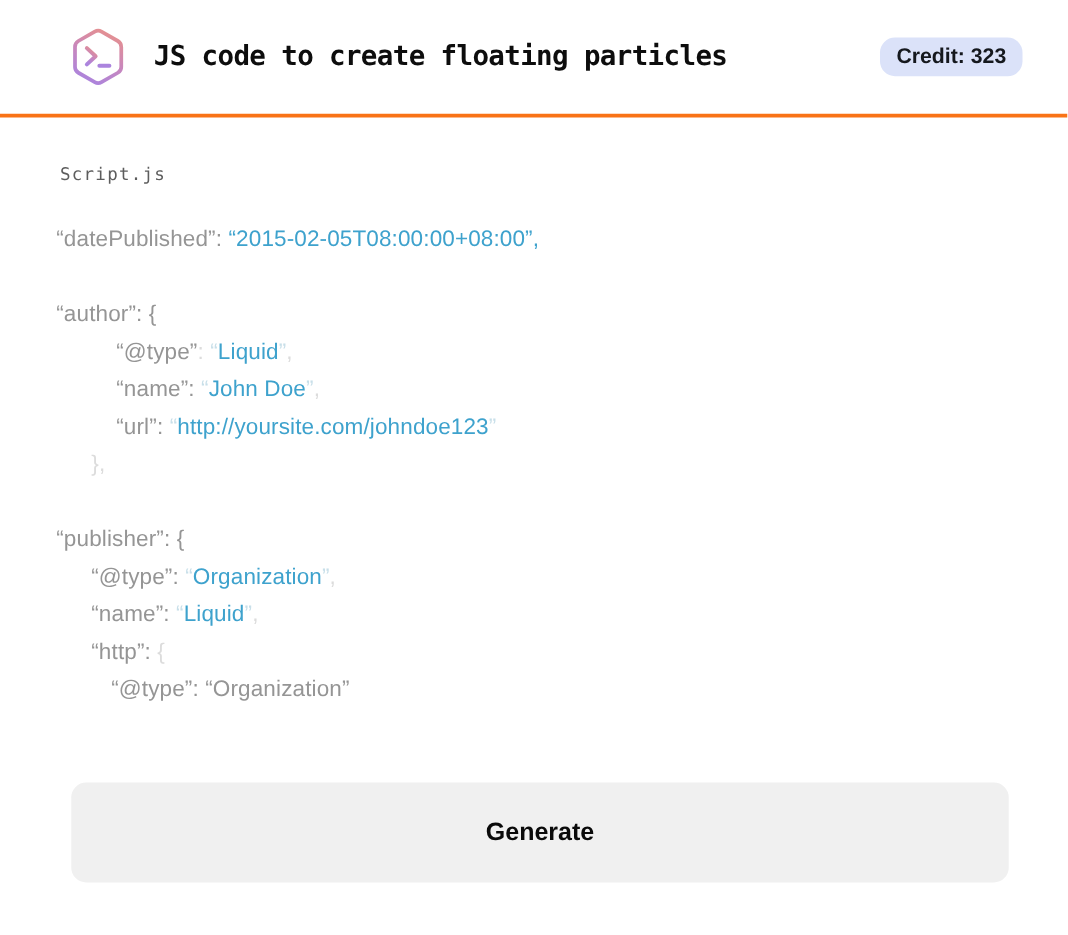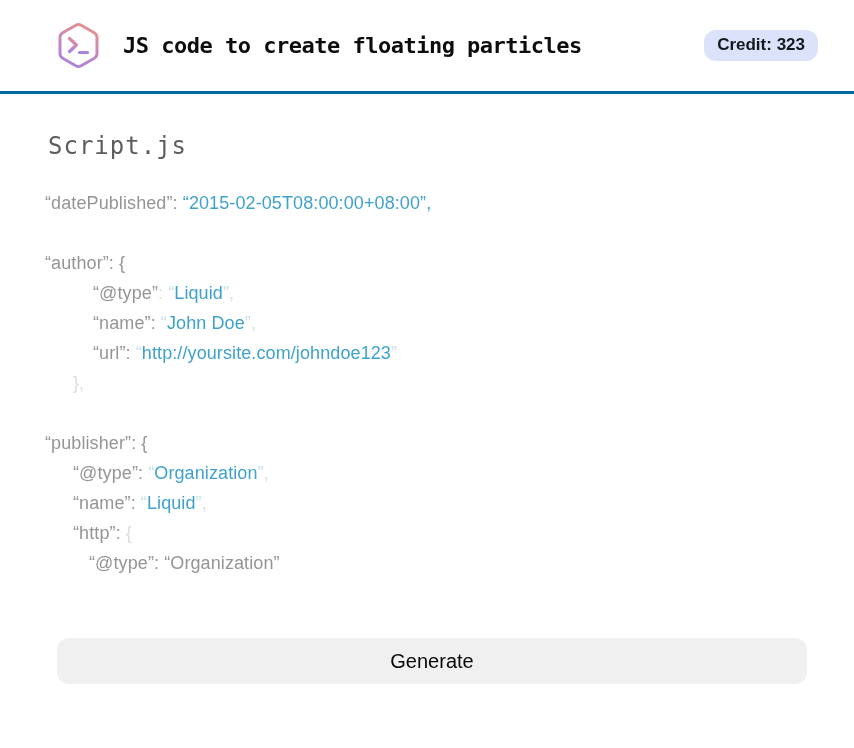--- a/index.html
+++ b/index.html
@@ -10,21 +10,21 @@
     font-family: "Liberation Sans", sans-serif;
     overflow: hidden;
   }
 
   
   .header {
     height: 94px;
     display: flex;
     align-items: center;
     padding: 0 36px 0 55px;
-    border-bottom: 3px solid #0369a1;
+    border-bottom: 3px solid #f97316;
     background: #ffffff;
   }
   .logo {
     width: 47px;
     height: 47px;
     flex: 0 0 auto;
     margin-right: 21px;
     display: flex;
     align-items: center;
     justify-content: center;
@@ -47,21 +47,21 @@
     border-radius: 12px;
     white-space: nowrap;
   }
 
   
   .main {
     padding: 38px 40px 0 45px;
   }
   .file-name {
     font-family: "DejaVu Sans Mono", monospace;
-    font-size: 24px;
+    font-size: 14px;
     letter-spacing: 1px;
     color: #5d5d5d;
     padding-left: 3px;
     margin-bottom: 28px;
   }
   .code-block {
     font-size: 18px;
     letter-spacing: 0.1px;
   }
   .code-line {
@@ -75,27 +75,27 @@
   .tok-p { color: #dcdcdc; }            
 
   
   .footer {
     padding: 0 47px 0 57px;
     margin-top: 60px;
   }
   .generate-button {
     display: block;
     width: 100%;
-    height: 46px;
+    height: 80px;
     border: none;
     border-radius: 12px;
     background: #f0f0f0;
     color: #0a0a0a;
     font-family: "Liberation Sans", sans-serif;
-    font-weight: 400;
+    font-weight: 700;
     font-size: 20px;
     cursor: pointer;
   }
 </style>
 </head>
 <body>
 
 <div class="header">
   <div class="logo">
     <svg width="47" height="47" viewBox="0 0 47 47">

